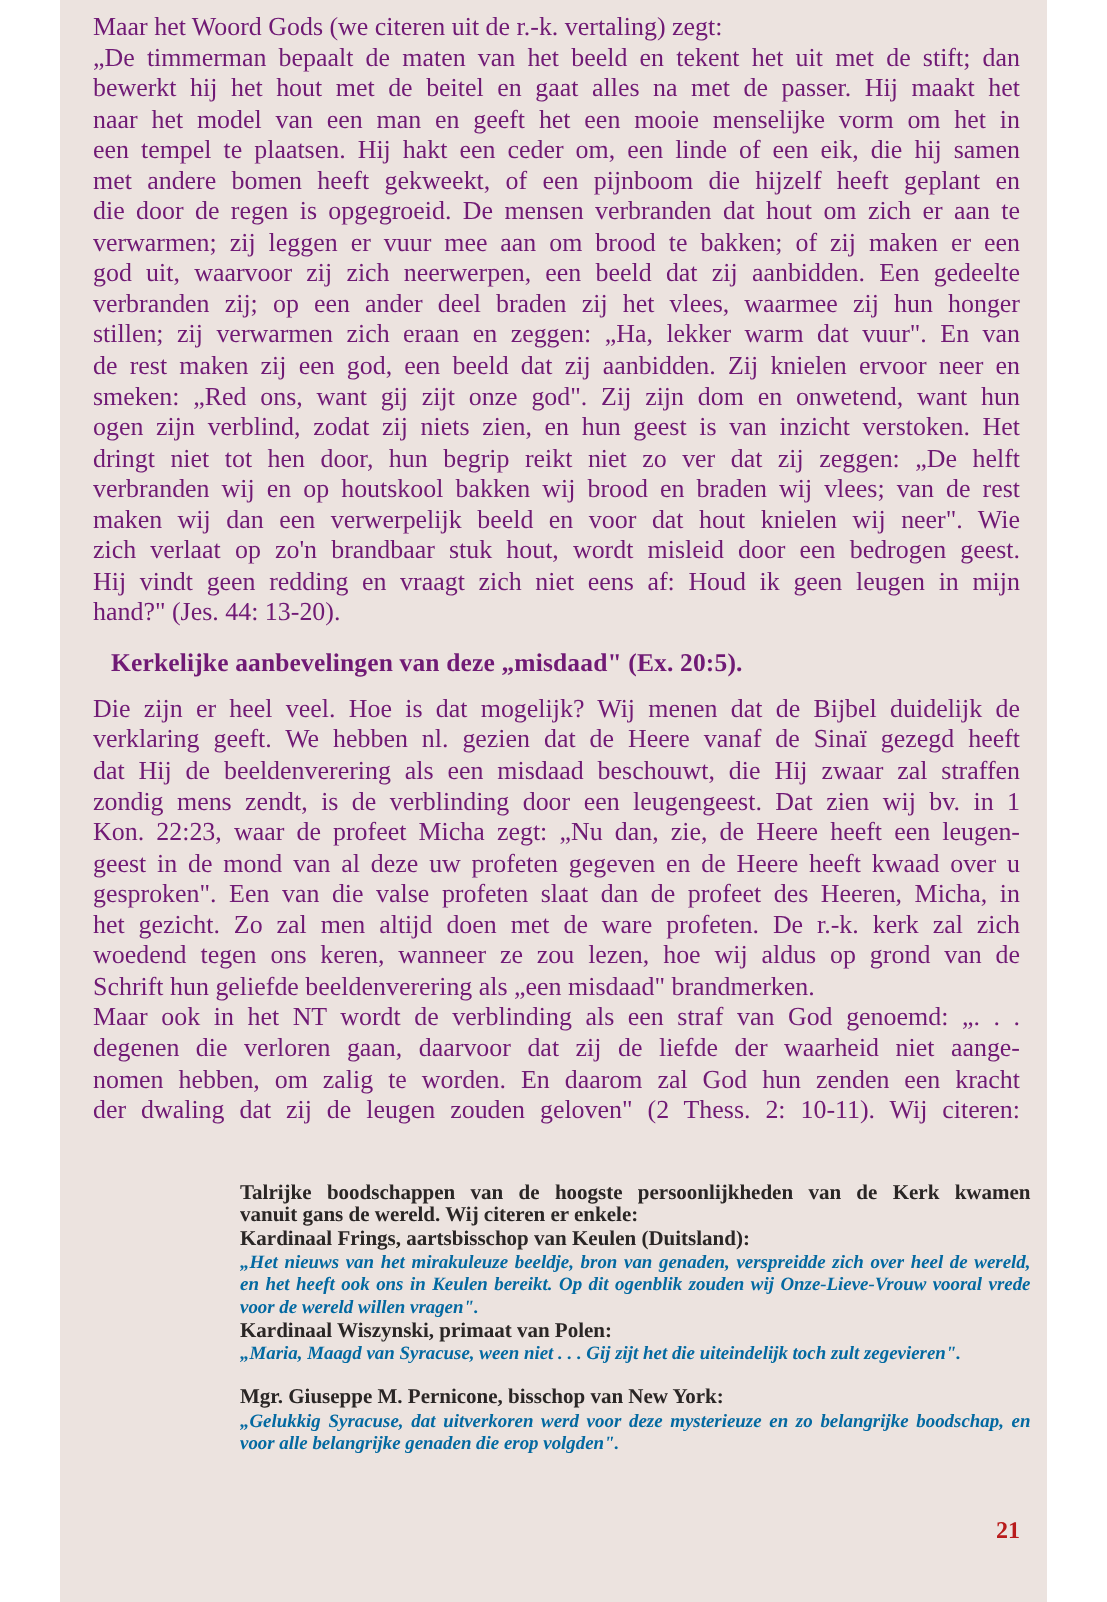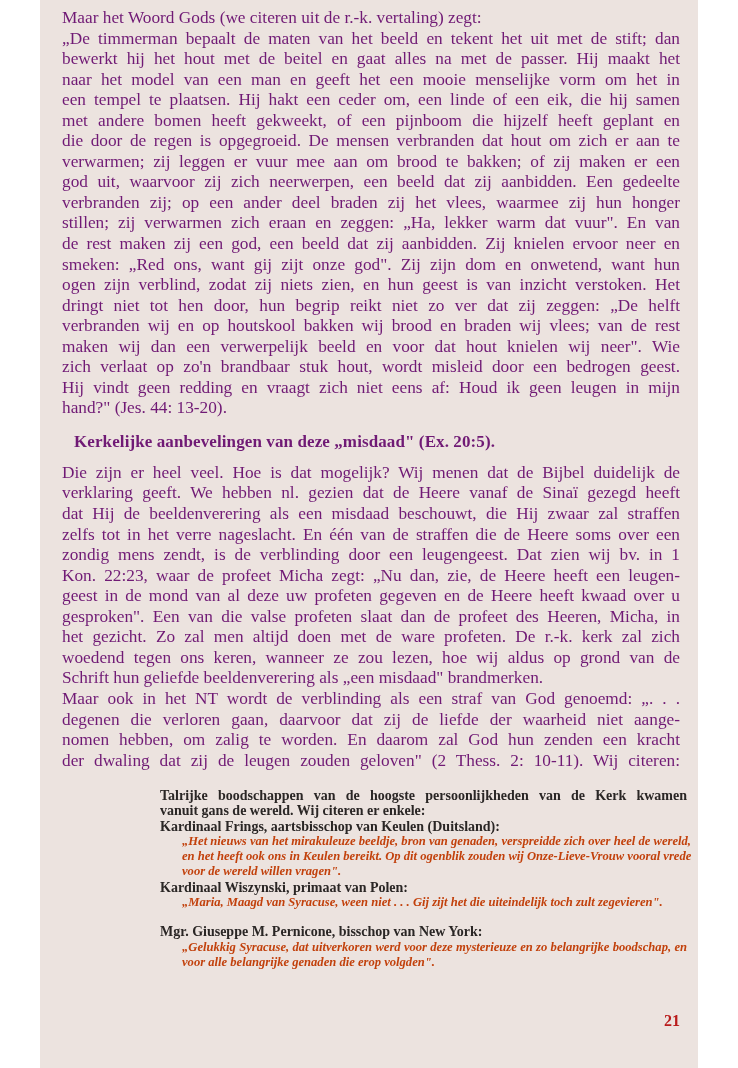--- a/index.html
+++ b/index.html
@@ -30,21 +30,21 @@
     position: absolute; left: 120px; top: 788px; width: 527px;
     font-family: "Liberation Serif", "DejaVu Serif", serif;
     color: #2a2625;
     font-weight: bold;
   }
   .q {
     font-size: 14px; height: 15.3px; line-height: 15.3px; white-space: nowrap;
     text-align: justify; text-align-last: justify;
   }
   .q.last { text-align-last: left; }
-  .q.it { font-style: italic; font-size: 12.6px; color: #c2410c; margin-left: 22px; }
+  .q.it { font-style: italic; font-size: 12.6px; color: #0369a1; }
   .q.gap { margin-top: 14px; }
   .pagenum {
     position: absolute; right: 18px; top: 1012px;
     font-family: "Liberation Serif", "DejaVu Serif", serif;
     font-size: 16px; font-weight: bold; color: #b91c1c;
   }
 </style>
 </head>
 <body>
 
@@ -72,21 +72,20 @@
       <div class="line">Hij vindt geen redding en vraagt zich niet eens af: Houd ik geen leugen in mijn</div>
       <div class="line last">hand?" (Jes. 44: 13-20).</div>
     </div>
 
     <div class="heading">Kerkelijke aanbevelingen van deze „misdaad" (Ex. 20:5).</div>
 
     <div class="p2">
       <div class="line">Die zijn er heel veel. Hoe is dat mogelijk? Wij menen dat de Bijbel duidelijk de</div>
       <div class="line">verklaring geeft. We hebben nl. gezien dat de Heere vanaf de Sinaï gezegd heeft</div>
       <div class="line">dat Hij de beeldenverering als een misdaad beschouwt, die Hij zwaar zal straffen</div>
-      <div class="line">zelfs tot in het verre nageslacht. En één van de straffen die de Heere soms over een</div>
       <div class="line">zondig mens zendt, is de verblinding door een leugengeest. Dat zien wij bv. in 1</div>
       <div class="line">Kon. 22:23, waar de profeet Micha zegt: „Nu dan, zie, de Heere heeft een leugen-</div>
       <div class="line">geest in de mond van al deze uw profeten gegeven en de Heere heeft kwaad over u</div>
       <div class="line">gesproken". Een van die valse profeten slaat dan de profeet des Heeren, Micha, in</div>
       <div class="line">het gezicht. Zo zal men altijd doen met de ware profeten. De r.-k. kerk zal zich</div>
       <div class="line">woedend tegen ons keren, wanneer ze zou lezen, hoe wij aldus op grond van de</div>
       <div class="line last">Schrift hun geliefde beeldenverering als „een misdaad" brandmerken.</div>
       <div class="line">Maar ook in het NT wordt de verblinding als een straf van God genoemd: „. . .</div>
       <div class="line">degenen die verloren gaan, daarvoor dat zij de liefde der waarheid niet aange-</div>
       <div class="line">nomen hebben, om zalig te worden. En daarom zal God hun zenden een kracht</div>

